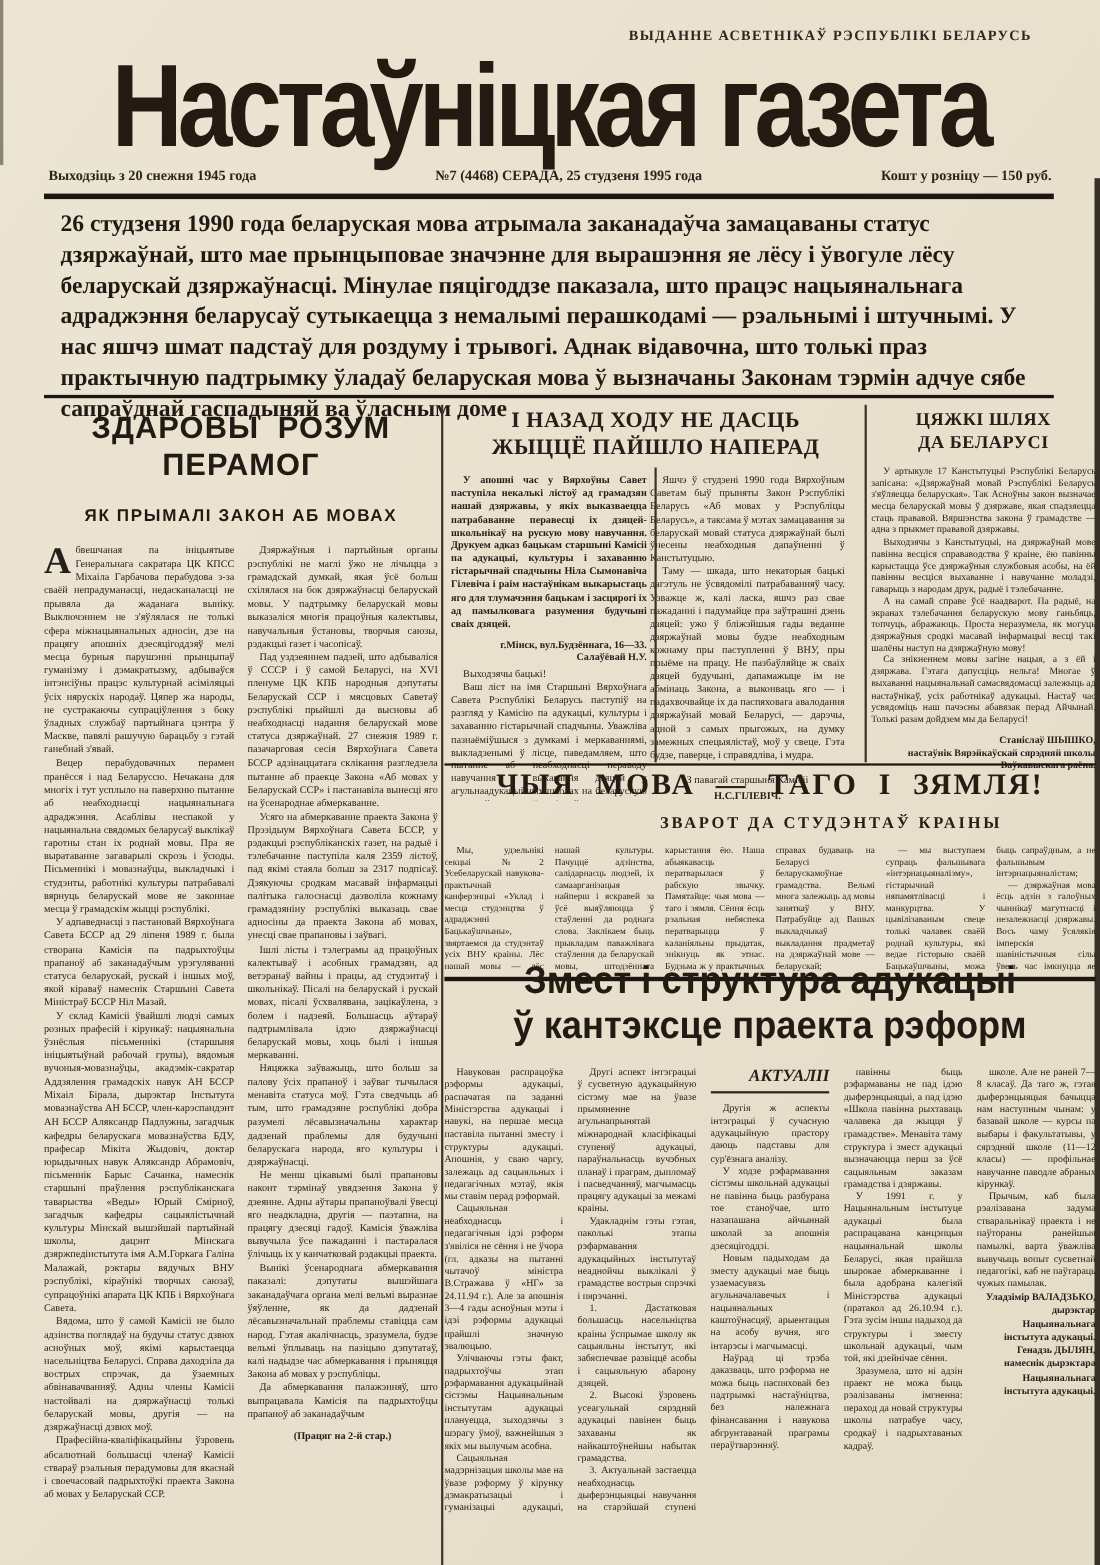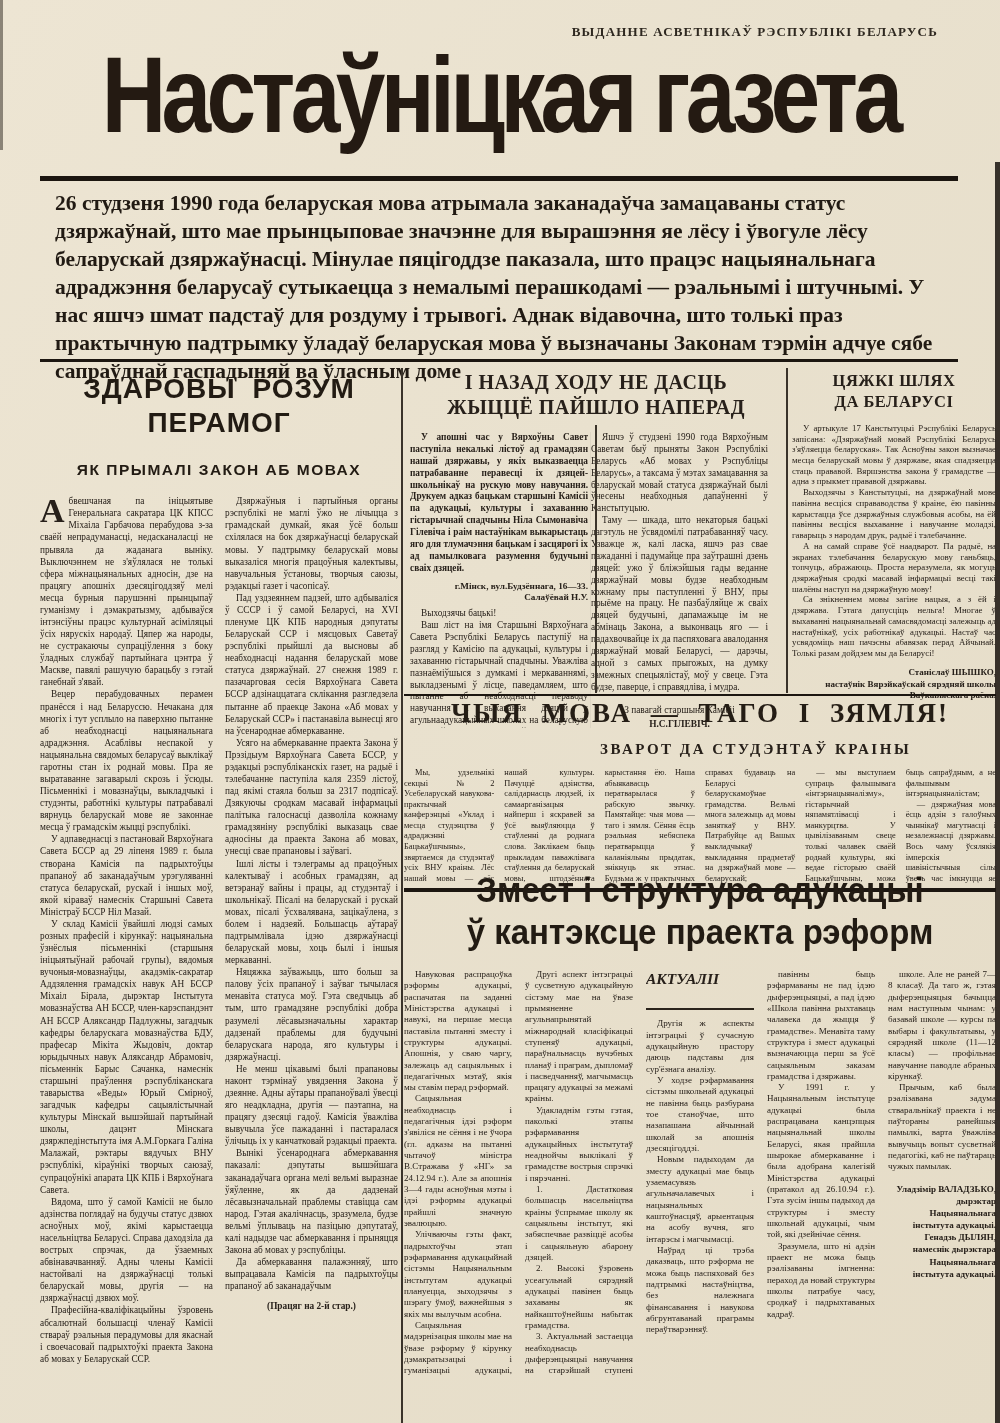--- a/index.html
+++ b/index.html
@@ -51,40 +51,45 @@
   .h-appeal{font-size:27px;font-weight:bold;text-align:center;letter-spacing:2px;word-spacing:10px;color:#241d15;}
   .kicker-appeal{font-size:15px;font-weight:bold;letter-spacing:2.5px;margin-top:12px;padding-left:196px;}
   .appeal-body{margin-top:10px;height:118px;overflow:hidden;column-count:6;column-gap:10px;
                font-size:8.4px;line-height:1.26;}
   
   .reform{position:absolute;top:873px;left:404px;width:592px;}
   .h-reform{font-family:"Liberation Sans",sans-serif;font-weight:bold;font-size:33px;
             line-height:1.18;text-align:center;letter-spacing:0;color:#221b13;transform:scale(1,1.06);}
   .reform-cols{display:flex;gap:13px;margin-top:18px;}
   .rcol{width:108px;height:410px;overflow:hidden;font-size:9px;line-height:1.26;}
-  .aktualii{font-style:italic;font-weight:bold;font-size:15.5px;text-align:left;
-            border-bottom:2px solid #2a231b;padding-bottom:20px;margin-bottom:8px;}
-  .sig-reform{margin-top:10px;text-align:right;font-size:9px;font-weight:bold;line-height:1.35;}
+  .aktualii{font-style:italic;font-weight:bold;font-size:15.5px;text-align:right;
+            border-bottom:2px solid #2a231b;padding-bottom:4px;margin-bottom:8px;}
+  .sig-reform{margin-top:0;text-align:right;font-size:9px;font-weight:bold;line-height:1.35;}
   .edge-right{position:absolute;top:162px;right:0;bottom:0;width:5px;background:#17120d;opacity:.85;}
   .edge-left{position:absolute;top:0;left:0;width:3px;height:150px;background:#4a423a;opacity:.6;}
 </style>
 </head>
 <body>
 
 <div class="page" data-name="newspaper-page">
 
   <div class="edge-left" data-name="scan-edge-left"></div>
   <div class="edge-right" data-name="scan-edge-right"></div>
 
   <div class="banner" data-name="publisher-banner">ВЫДАННЕ АСВЕТНІКАЎ РЭСПУБЛІКІ БЕЛАРУСЬ</div>
 
   <div class="masthead" data-name="masthead">
     <span data-name="masthead-title">Настаўніцкая газета</span>
   </div>
 
+  <div class="dateline" data-name="dateline">
+    <span data-name="dateline-founded">Выходзіць з 20 снежня 1945 года</span>
+    <span data-name="dateline-issue">№7 (4468) СЕРАДА, 25 студзеня 1995 года</span>
+    <span data-name="dateline-price">Кошт  у розніцу — 150 руб.</span>
+  </div>
 
   <div class="rule" style="top:176px;left:40px;width:918px;height:5px;" data-name="masthead-rule"></div>
 
   <div class="lede" data-name="front-page-lede">26 студзеня 1990 года беларуская мова атрымала заканадаўча замацаваны статус дзяржаўнай, што мае прынцыповае значэнне для вырашэння яе лёсу і ўвогуле лёсу беларускай дзяржаўнасці. Мінулае пяцігоддзе паказала, што працэс нацыянальнага адраджэння беларусаў сутыкаецца з немалымі перашкодамі — рэальнымі і штучнымі. У нас яшчэ шмат падстаў для роздуму і трывогі. Аднак відавочна, што толькі праз практычную падтрымку ўладаў беларуская мова ў вызначаны Законам тэрмін адчуе сябе сапраўднай гаспадыняй ва ўласным доме</div>
 
   <div class="rule" style="top:359px;left:40px;width:918px;height:3px;" data-name="lede-rule"></div>
 
   <div class="left-art" data-name="article-left">
     <div class="h-left" data-name="article-left-headline">
       <div>ЗДАРОВЫ РОЗУМ</div>
@@ -190,21 +195,21 @@
   <div class="rule" style="top:888px;left:404px;width:592px;height:4px;" data-name="reform-top-rule"></div>
 
   <div class="reform" data-name="article-reform">
     <div class="h-reform" data-name="reform-headline">
       <div>Змест і структура адукацыі</div>
       <div>ў кантэксце праекта рэформ</div>
     </div>
     <div class="reform-cols" data-name="reform-columns">
       <div class="rcol bodytext" data-name="reform-col1">
           <p>Навуковая распрацоўка рэформы адукацыі, распачатая па заданні Міністэрства адукацыі і навукі, на першае месца паставіла пытанні зместу і структуры адукацыі. Апошнія, у сваю чаргу, залежаць ад сацыяльных і педагагічных мэтаў, якія мы ставім перад рэформай.</p>
-          <p>Сацыяльная неабходнасць і педагагічныя ідэі рэформ з'явіліся не сёння і не ўчора (гл. адказы на пытанні чытачоў міністра В.Стражава ў «НГ» за 24.12.94 г.). Але за апошнія 3—4 гады асноўныя мэты і ідэі рэформы адукацыі прайшлі значную эвалюцыю.</p>
+          <p>Сацыяльная неабходнасць і педагагічныя ідэі рэформ з'явіліся не сёння і не ўчора (гл. адказы на пытанні чытачоў міністра В.Стражава ў «НГ» за 24.11.94 г.). Але за апошнія 3—4 гады асноўныя мэты і ідэі рэформы адукацыі прайшлі значную эвалюцыю.</p>
           <p>Улічваючы гэты факт, падрыхтоўчы этап рэфармавання адукацыйнай сістэмы Нацыянальным інстытутам адукацыі плануецца, зыходзячы з шэрагу ўмоў, важнейшыя з якіх мы вылучым асобна.</p>
           <p>Сацыяльная мадэрнізацыя школы мае на ўвазе рэформу ў кірунку дэмакратызацыі і гуманізацыі адукацыі, стварэння роўных стартавых магчымасцяў для ўсіх дзяцей.</p>
         </div>
       <div class="rcol bodytext" data-name="reform-col2">
           <p>Другі аспект інтэграцыі ў сусветную адукацыйную сістэму мае на ўвазе прымяненне агульнапрынятай міжнароднай класіфікацыі ступеняў адукацыі, параўнальнасць вучэбных планаў і праграм, дыпломаў і пасведчанняў, магчымасць працягу адукацыі за межамі краіны.</p>
           <p>Удакладнім гэты гэтая, паколькі этапы рэфармавання адукацыйных інстытутаў неаднойчы выклікалі ў грамадстве вострыя спрэчкі і пярэчанні.</p>
           <p>1. Дастатковая большасць насельніцтва краіны ўспрымае школу як сацыяльны інстытут, які забяспечвае развіццё асобы і сацыяльную абарону дзяцей.</p>
           <p>2. Высокі ўзровень усеагульнай сярэдняй адукацыі павінен быць захаваны як найкаштоўнейшы набытак грамадства.</p>
           <p>3. Актуальнай застаецца неабходнасць дыферэнцыяцыі навучання на старэйшай ступені школы.</p>
         </div>

